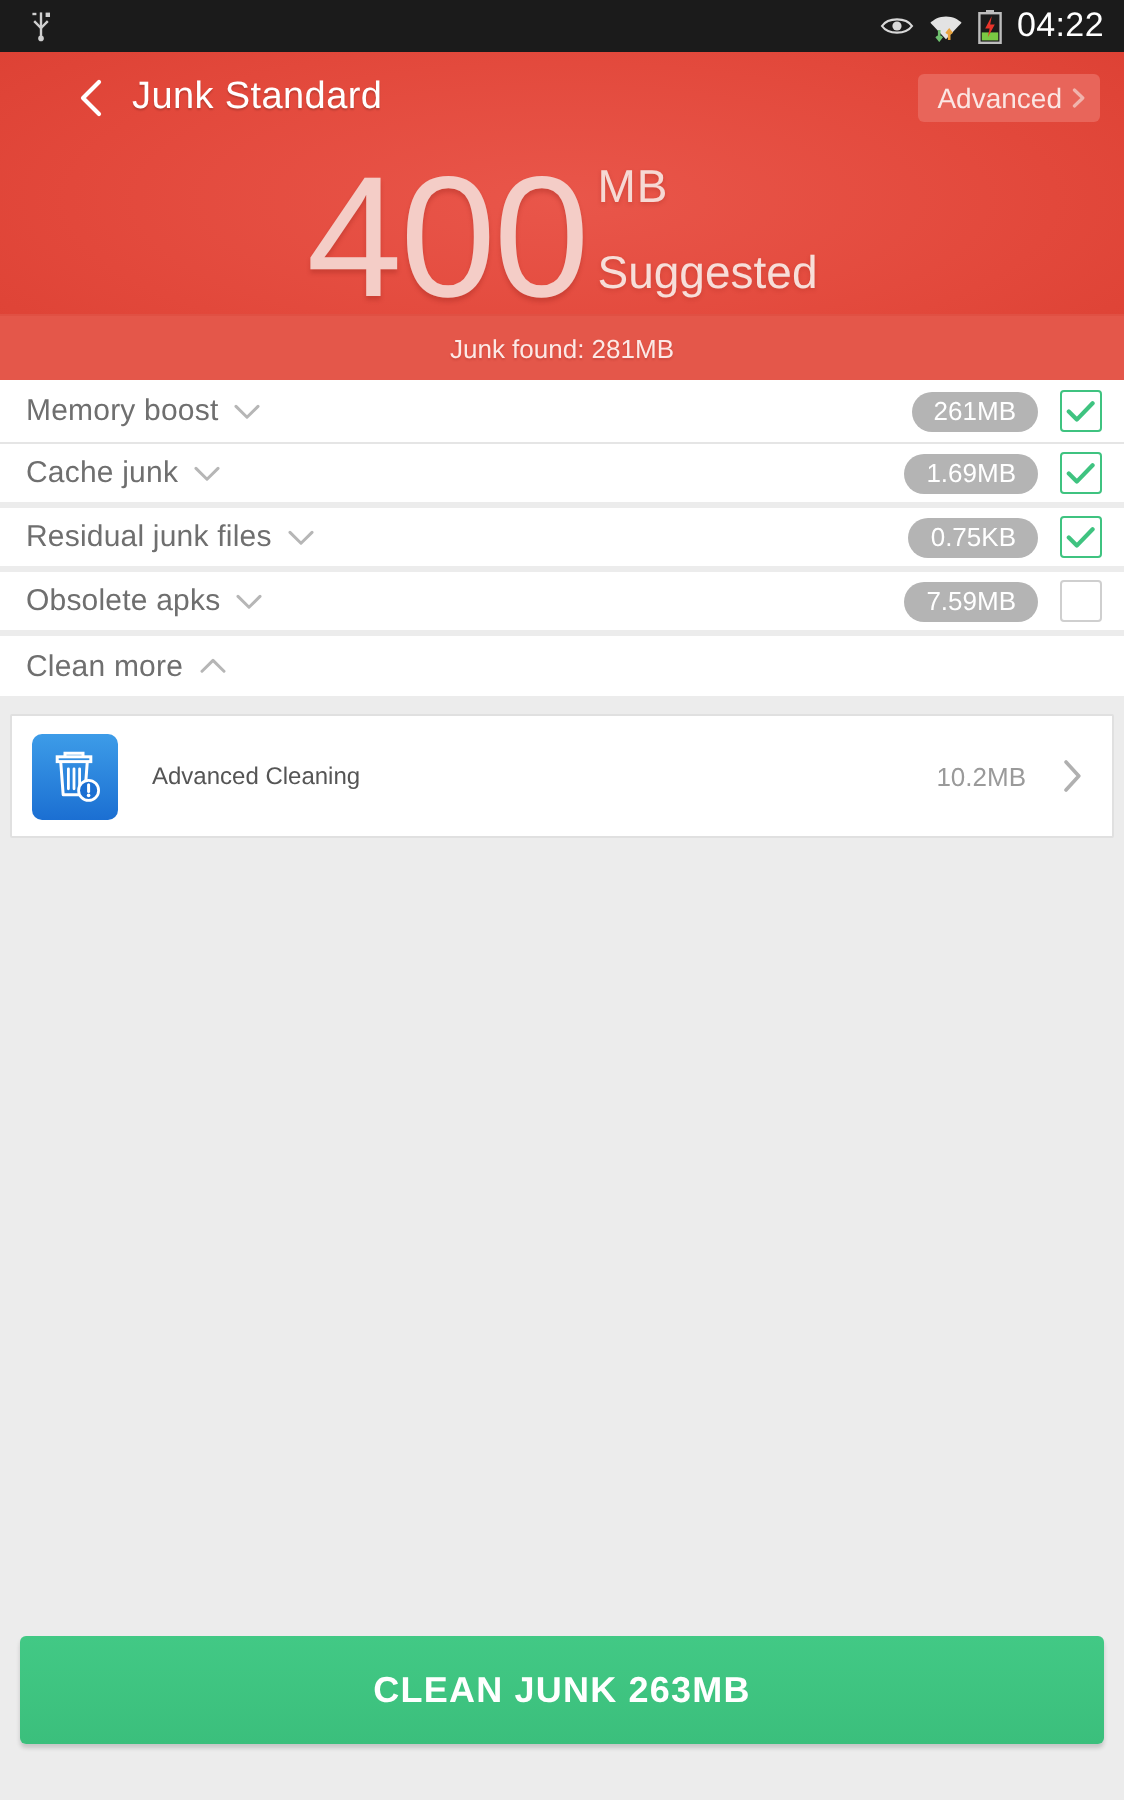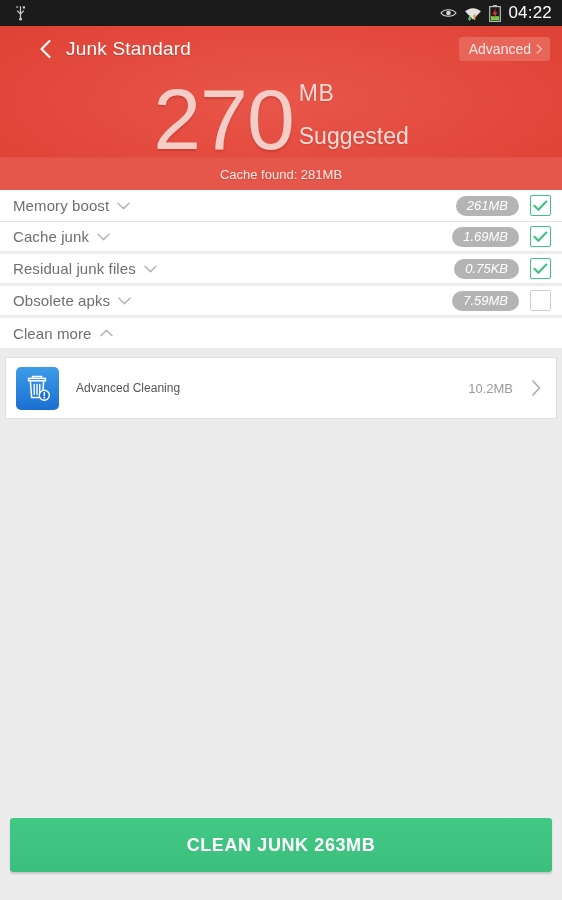--- a/index.html
+++ b/index.html
@@ -179,21 +179,20 @@
     align-items: center;
     gap: 11px;
   }
   .pill {
     background: #b4b4b4;
     color: #ffffff;
     font-size: 13px;
     border-radius: 11px;
     padding: 3px 11px 4px;
     line-height: 1;
-    font-style: italic;
   }
   .checkbox {
     width: 21px;
     height: 21px;
     border: 1px solid #3fc380;
     border-radius: 2px;
     background: #ffffff;
     display: flex;
     align-items: center;
     justify-content: center;
@@ -323,30 +322,30 @@
       <div class="advanced-btn">
         <span class="lbl">Advanced</span>
         <svg width="7" height="10" viewBox="0 0 7 10">
           <path d="M1.2 1 L5.4 5 L1.2 9" fill="none" stroke="#f0b4ad" stroke-width="1.6" stroke-linecap="round" stroke-linejoin="round"></path>
         </svg>
       </div>
     </div>
 
     <div class="bignum-wrap">
       <div class="bignum-inner">
-        <span class="bignum">270</span>
+        <span class="bignum">400</span>
         <span class="bignum-side">
           <span class="unit">MB</span>
           <span class="suggested">Suggested</span>
         </span>
       </div>
     </div>
 
     <div class="totalbar">
-      <span class="txt">Cache found: 281MB</span>
+      <span class="txt">Junk found: 281MB</span>
     </div>
   </div>
 
   <div class="list">
 
     <div class="junk-row">
       <span class="row-label">Memory boost</span>
       <svg class="chev" width="13" height="8" viewBox="0 0 13 8">
         <path d="M1 1.2 L6.5 6.6 L12 1.2" fill="none" stroke="#b6b6b6" stroke-width="1.5" stroke-linecap="round" stroke-linejoin="round"></path>
       </svg>

